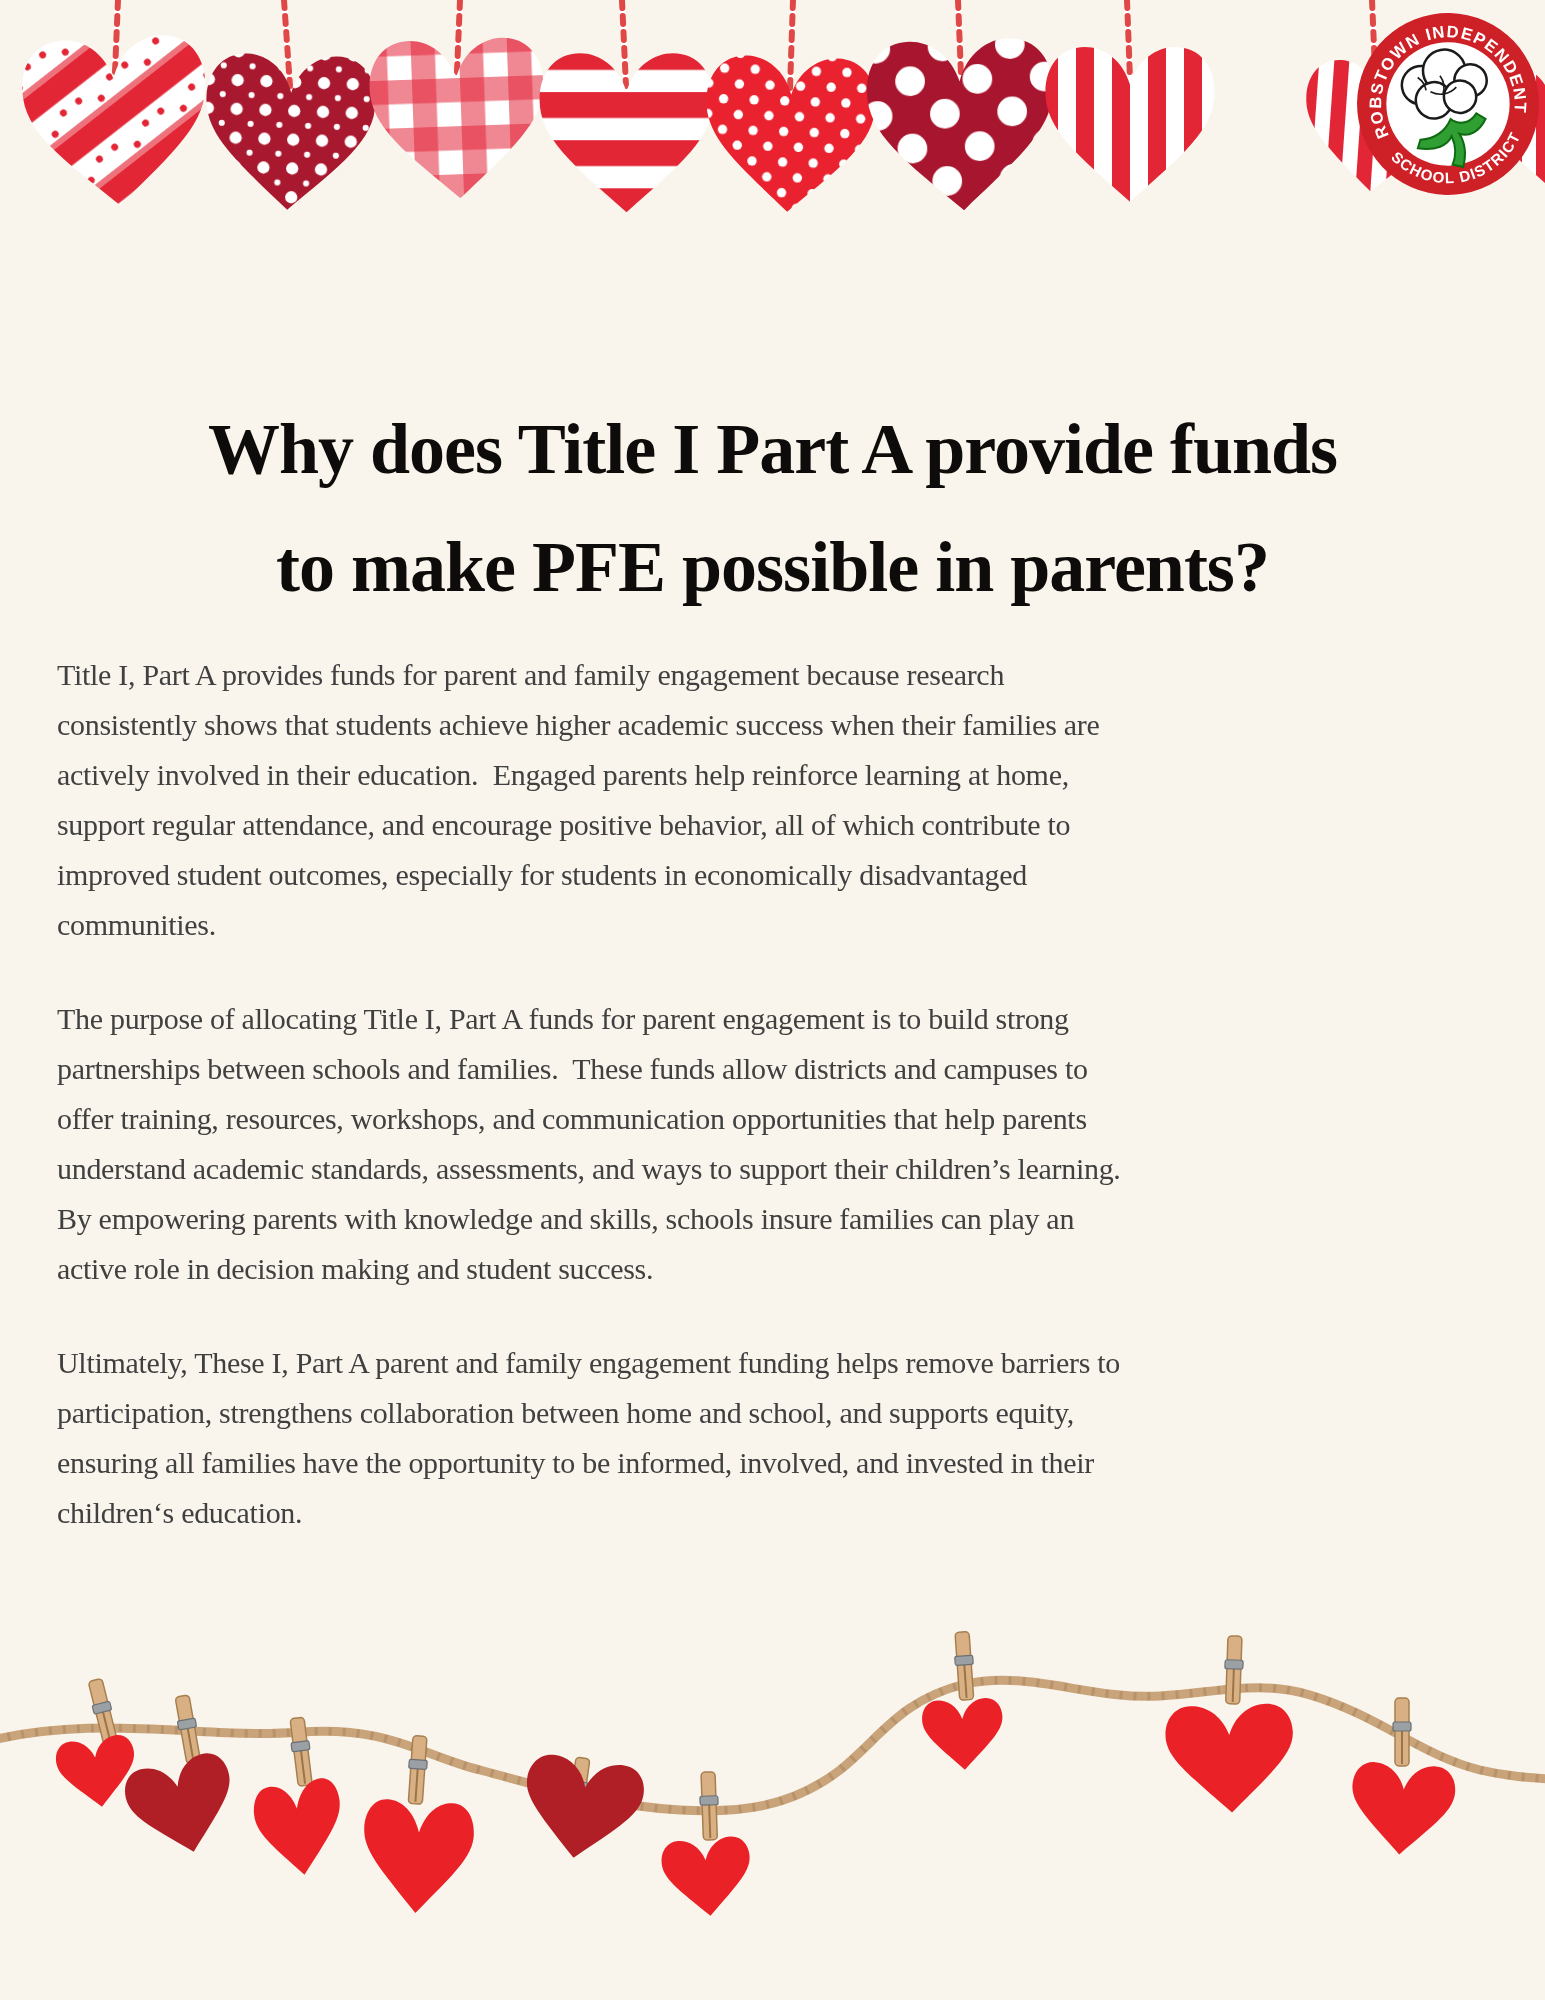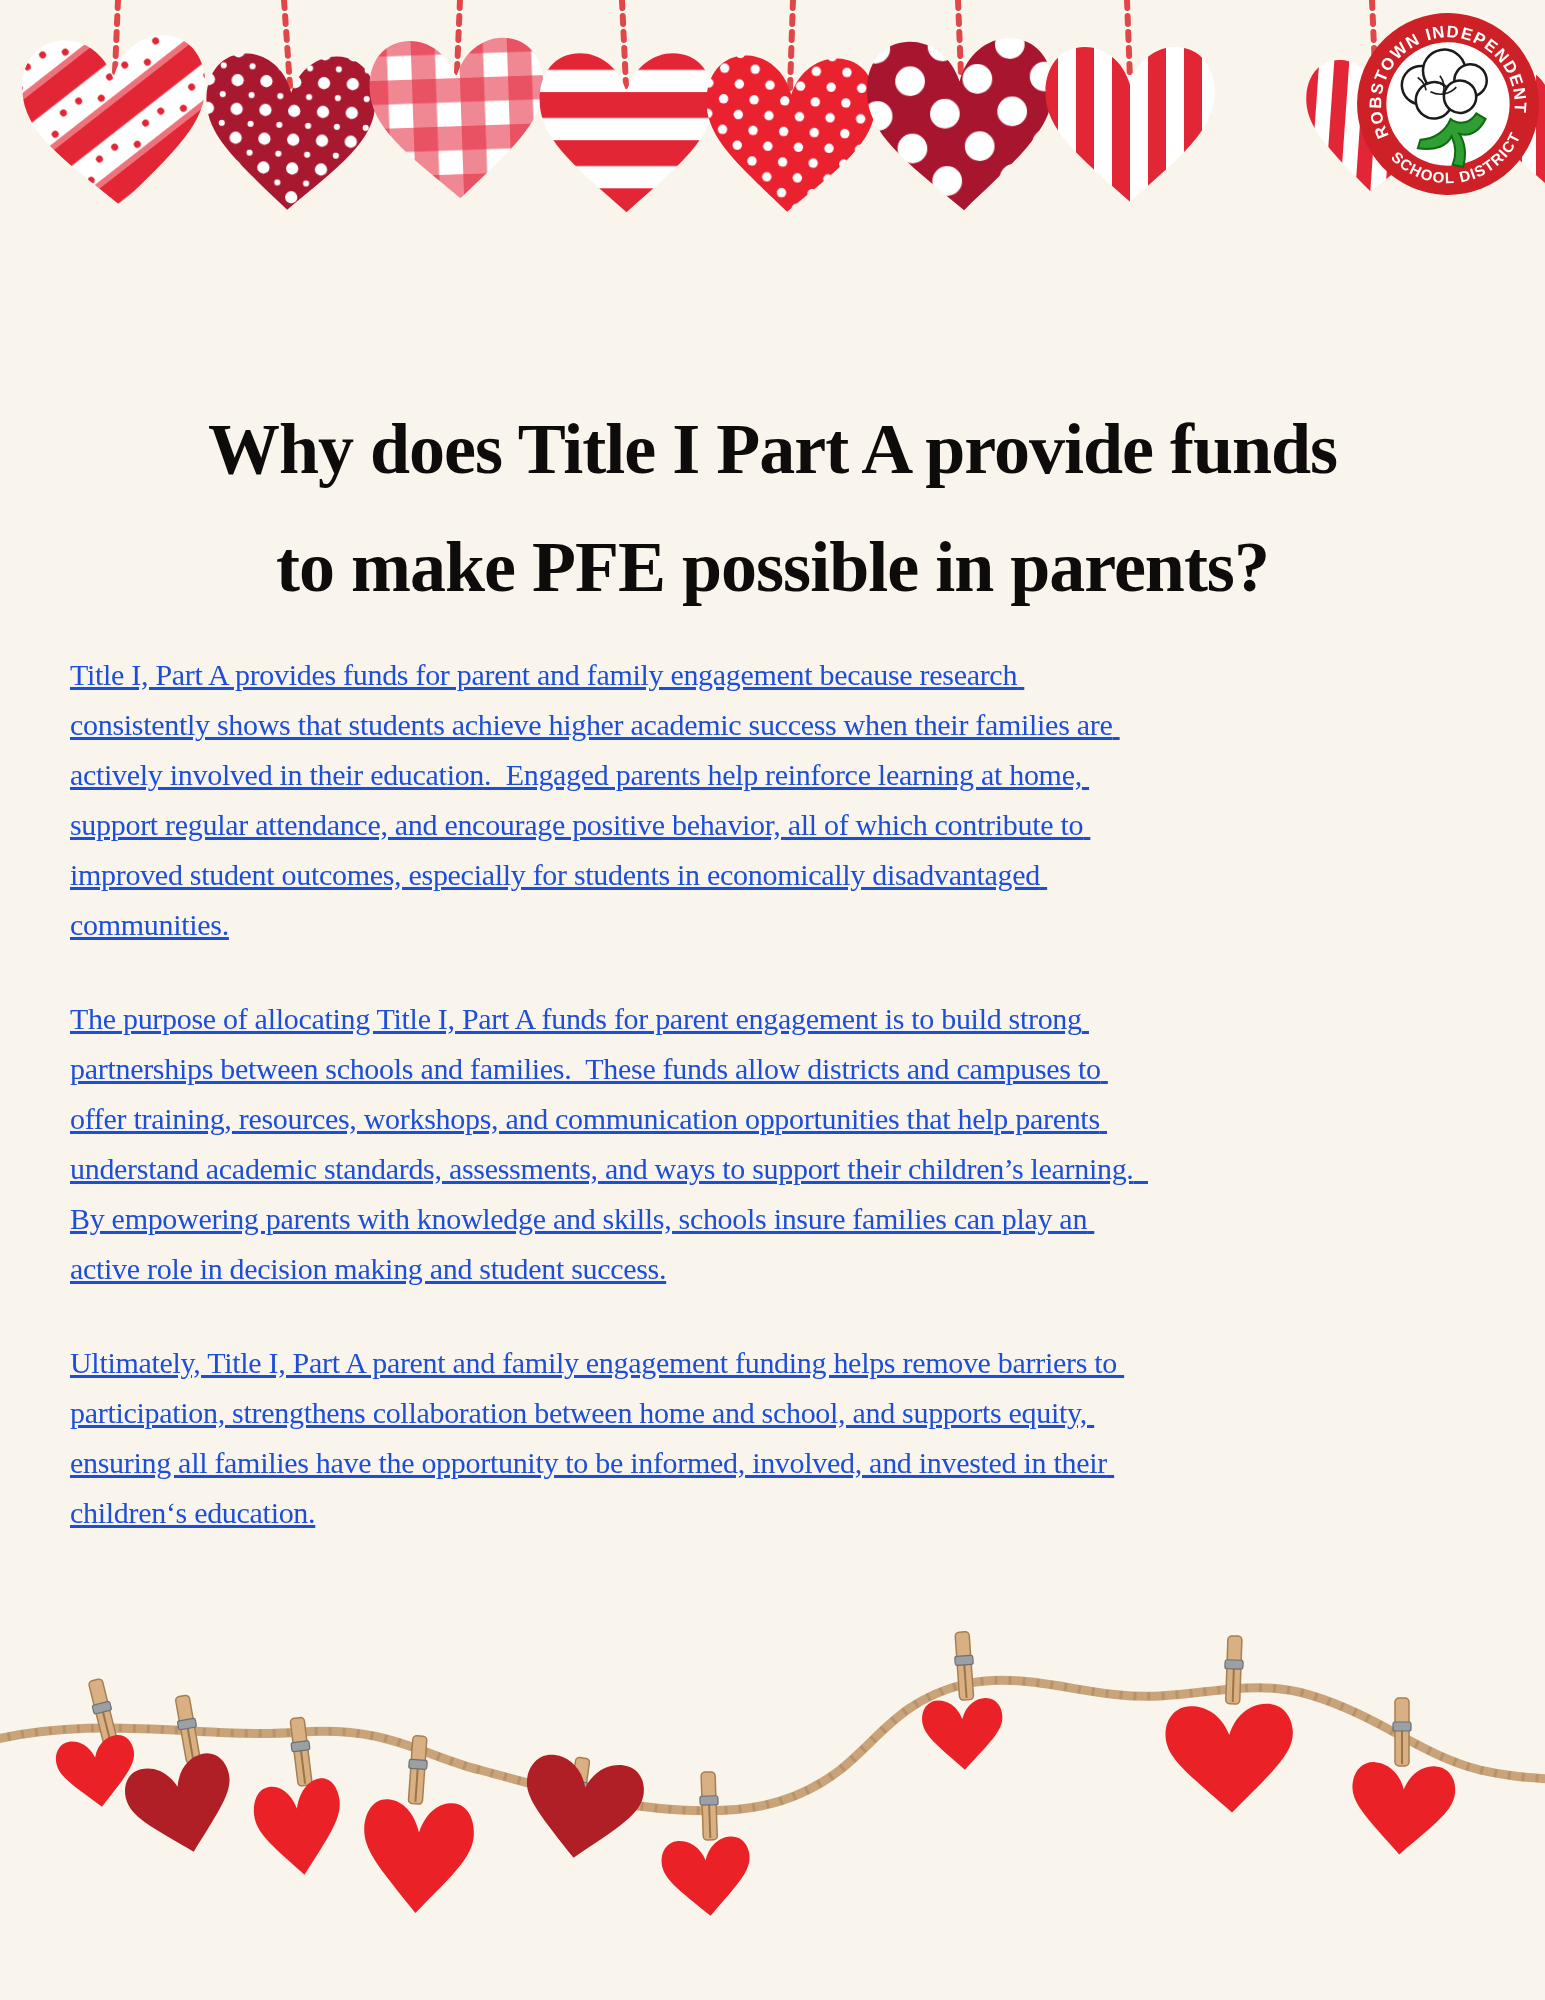--- a/index.html
+++ b/index.html
@@ -9,23 +9,22 @@
     font-family:"Liberation Serif", serif;
   }
   .top-banner{position:absolute;top:0;left:0;width:1545px;height:250px;}
   .logo{position:absolute;left:1352px;top:8px;width:192px;height:192px;}
   .page-title{
     position:absolute;top:390px;left:0;right:0;text-align:center;
     font-size:72px;line-height:118px;font-weight:bold;letter-spacing:-1px;
     color:#0e0c0b;
   }
   .content{
-    position:absolute;left:70px;top:650px;width:1084px;
-    color:#1d4ed8;
-    text-decoration:underline;
+    position:absolute;left:57px;top:650px;width:1084px;
+    color:#404040;
   }
   .content p{
     margin:0 0 44px 0;font-size:30px;line-height:50px;letter-spacing:-0.3px;
     white-space:pre-wrap;
   }
   .bottom-banner{position:absolute;left:0;top:1620px;width:1545px;height:380px;}
   svg{display:block;}
 </style>
 </head>
 <body>
@@ -159,21 +158,21 @@
 </div>
 
 <div class="page-title">
   <div>Why does Title I Part A provide funds</div>
   <div>to make PFE possible in parents?</div>
 </div>
 
 <div class="content">
   <p>Title I, Part A provides funds for parent and family engagement because research consistently shows that students achieve higher academic success when their families are actively involved in their education.  Engaged parents help reinforce learning at home, support regular attendance, and encourage positive behavior, all of which contribute to improved student outcomes, especially for students in economically disadvantaged communities.</p>
   <p>The purpose of allocating Title I, Part A funds for parent engagement is to build strong partnerships between schools and families.  These funds allow districts and campuses to offer training, resources, workshops, and communication opportunities that help parents understand academic standards, assessments, and ways to support their children’s learning.  By empowering parents with knowledge and skills, schools insure families can play an active role in decision making and student success.</p>
-  <p>Ultimately, Title I, Part A parent and family engagement funding helps remove barriers to participation, strengthens collaboration between home and school, and supports equity, ensuring all families have the opportunity to be informed, involved, and invested in their children‘s education.</p>
+  <p>Ultimately, These I, Part A parent and family engagement funding helps remove barriers to participation, strengthens collaboration between home and school, and supports equity, ensuring all families have the opportunity to be informed, involved, and invested in their children‘s education.</p>
 </div>
 
 <div class="bottom-banner">
 <svg width="1545" height="380" viewBox="0 0 1545 380">
   <defs>
     <path id="heartP" d="M50,28 C44,10 31,4 21,4 C8,4 1,15 1,27 C1,44 16,57 50,90 C84,57 99,44 99,27 C99,15 92,4 79,4 C69,4 56,10 50,28 Z"></path>
     <g id="pin">
       <rect x="-7" y="0" width="14" height="68" rx="4" fill="#d8b084" stroke="#a77f4f" stroke-width="1.5"></rect>
       <line x1="0" y1="30" x2="0" y2="66" stroke="#9c7446" stroke-width="2"></line>
       <rect x="-9" y="24" width="18" height="9" rx="2" fill="#9aa0a4" stroke="#6b7074" stroke-width="1.2"></rect>

